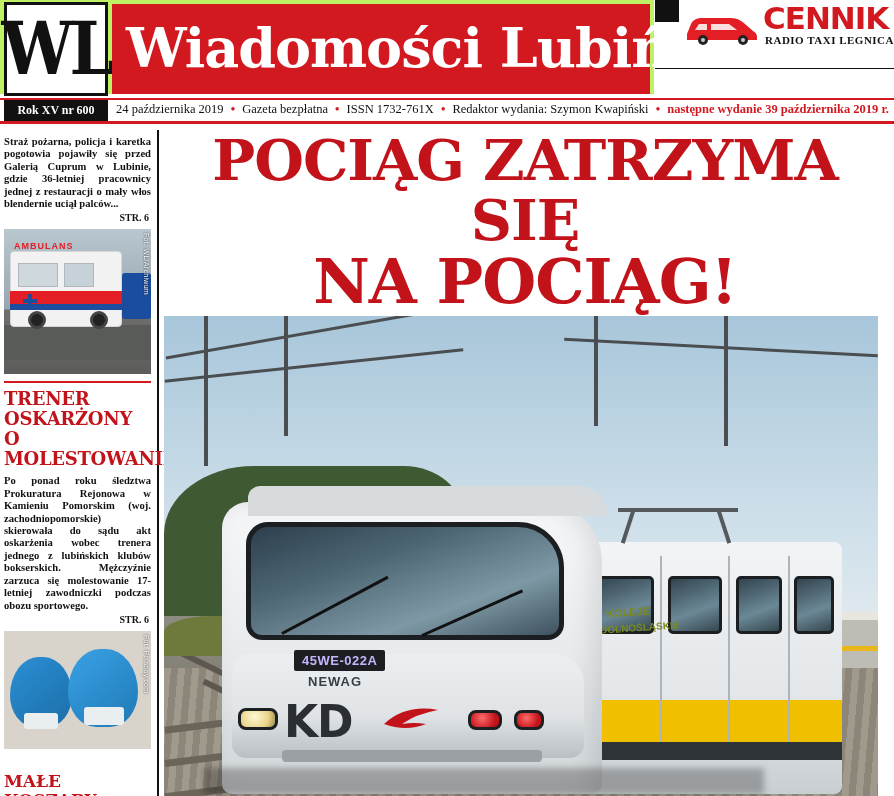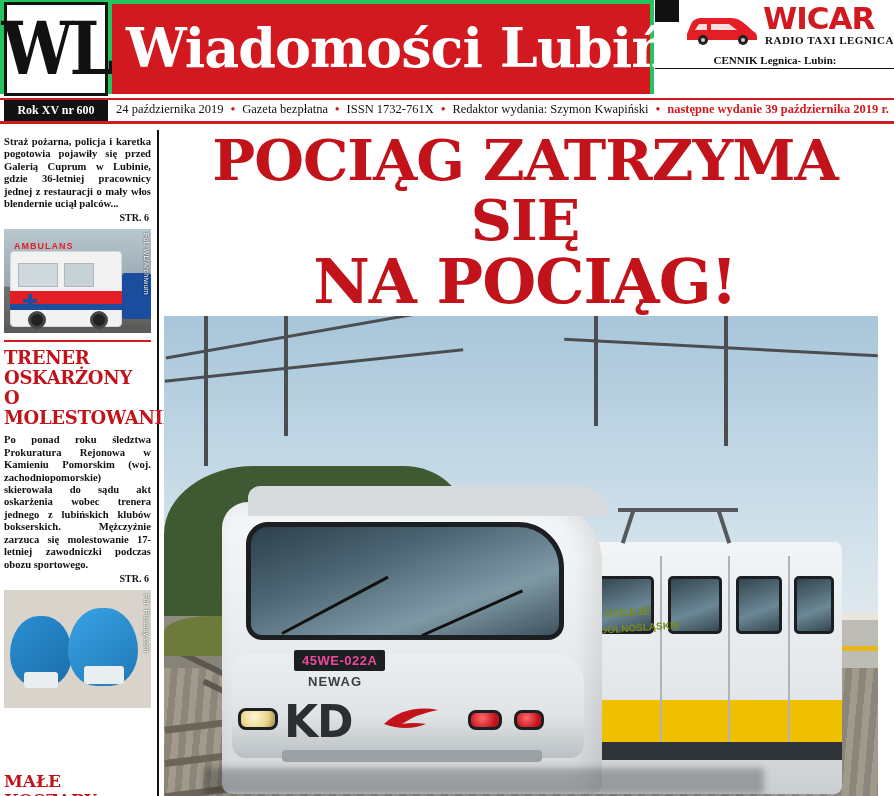--- a/index.html
+++ b/index.html
@@ -14,21 +14,21 @@
     position: relative;
     width: 894px; height: 796px;
     background: #ffffff;
     overflow: hidden;
   }
 
   
   .masthead {
     position: absolute; left: 0; top: 0;
     width: 894px; height: 94px;
-    background: #22c55e;
+    background: #bef264;
     padding-left: 15px;
   }
   .logo-box {
     position: absolute; left: 4px; top: 2px;
     width: 104px; height: 94px;
     background: #ffffff;
     border: 3px solid #111;
     display: flex; align-items: center; justify-content: center;
   }
   .logo-wl {
@@ -292,21 +292,21 @@
     position:absolute; left:62px; top:232px;
     font-family:"DejaVu Sans", sans-serif;
     font-weight:bold; font-size:44px; color:#2b2f33; letter-spacing:-1px;
   }
   .kd-swoosh {
     position:absolute; left:160px; top:238px;
     width:58px; height:34px;
   }
   .plate {
     position:absolute; left:72px; top:186px;
-    background:#1c1f22; color:#ec4899;
+    background:#1c1f22; color:#c4b5fd;
     font-family:"Liberation Sans", sans-serif;
     font-weight:bold; font-size:13px;
     padding: 3px 8px; border-radius: 2px; letter-spacing:0.5px;
   }
   .newag {
     position:absolute; left:86px; top:210px;
     font-family:"Liberation Sans", sans-serif;
     font-weight:bold; font-size:13px; color:#3a3f44; letter-spacing:1px;
   }
   .headlamp {
@@ -381,24 +381,23 @@
         <div class="ad-black-sq"></div>
         <svg class="ad-car" viewBox="0 0 78 40">
           <path d="M4 28 L8 18 Q10 13 17 12 L48 12 Q56 12 62 18 L70 25 Q74 27 74 31 L74 34 L4 34 Z" fill="#e31e24"></path>
           <path d="M16 18 L24 18 L24 24 L12 24 Z" fill="#ffffff" opacity="0.85"></path>
           <path d="M28 18 L46 18 L54 24 L28 24 Z" fill="#ffffff" opacity="0.85"></path>
           <circle cx="20" cy="34" r="5" fill="#222"></circle>
           <circle cx="60" cy="34" r="5" fill="#222"></circle>
           <circle cx="20" cy="34" r="2" fill="#ccc"></circle>
           <circle cx="60" cy="34" r="2" fill="#ccc"></circle>
         </svg>
-        <div class="ad-wicar">WICAR</div>
+        <div class="ad-wicar">CENNIK</div>
         <div class="ad-radio">RADIO TAXI LEGNICA</div>
       </div>
-      <div class="ad-cennik">CENNIK Legnica- Lubin:</div>
       <div class="ad-rule"></div>
     </div>
   </div>
 
   <div class="infobar">
     <div class="rok-box">Rok XV nr 600</div>
     <div class="infoline">
       <span>24 października 2019</span>
       <span class="dot">•</span>
       <span>Gazeta bezpłatna</span>
@@ -410,21 +409,21 @@
       <span class="red">następne wydanie 39 października 2019 r.</span>
     </div>
   </div>
 
   <div class="leftcol">
 
     <div>
       <div class="lead-body">Straż pożarna, policja i karetka pogotowia pojawiły się przed Galerią Cuprum w Lubinie, gdzie 36-letniej pracownicy jednej z restauracji o mały włos blendernie uciął palców...</div>
       <div class="strhint">STR. 6</div>
 
-      <div class="photo" style="height:104px;">
+      <div class="photo" style="height:145px;">
         <div class="amb-sky"></div>
         <div style="position:absolute;left:0;top:96px;width:147px;height:35px;background:#585b57;"></div>
         <div class="amb-body"></div>
         <div class="amb-win"></div>
         <div class="amb-win2"></div>
         <div class="amb-stripe"></div>
         <div class="amb-stripe2"></div>
         <div class="amb-label">AMBULANS</div>
         <svg class="amb-cross" viewBox="0 0 16 16">
           <rect x="6" y="1" width="4" height="14" fill="#1d4d9e"></rect>

